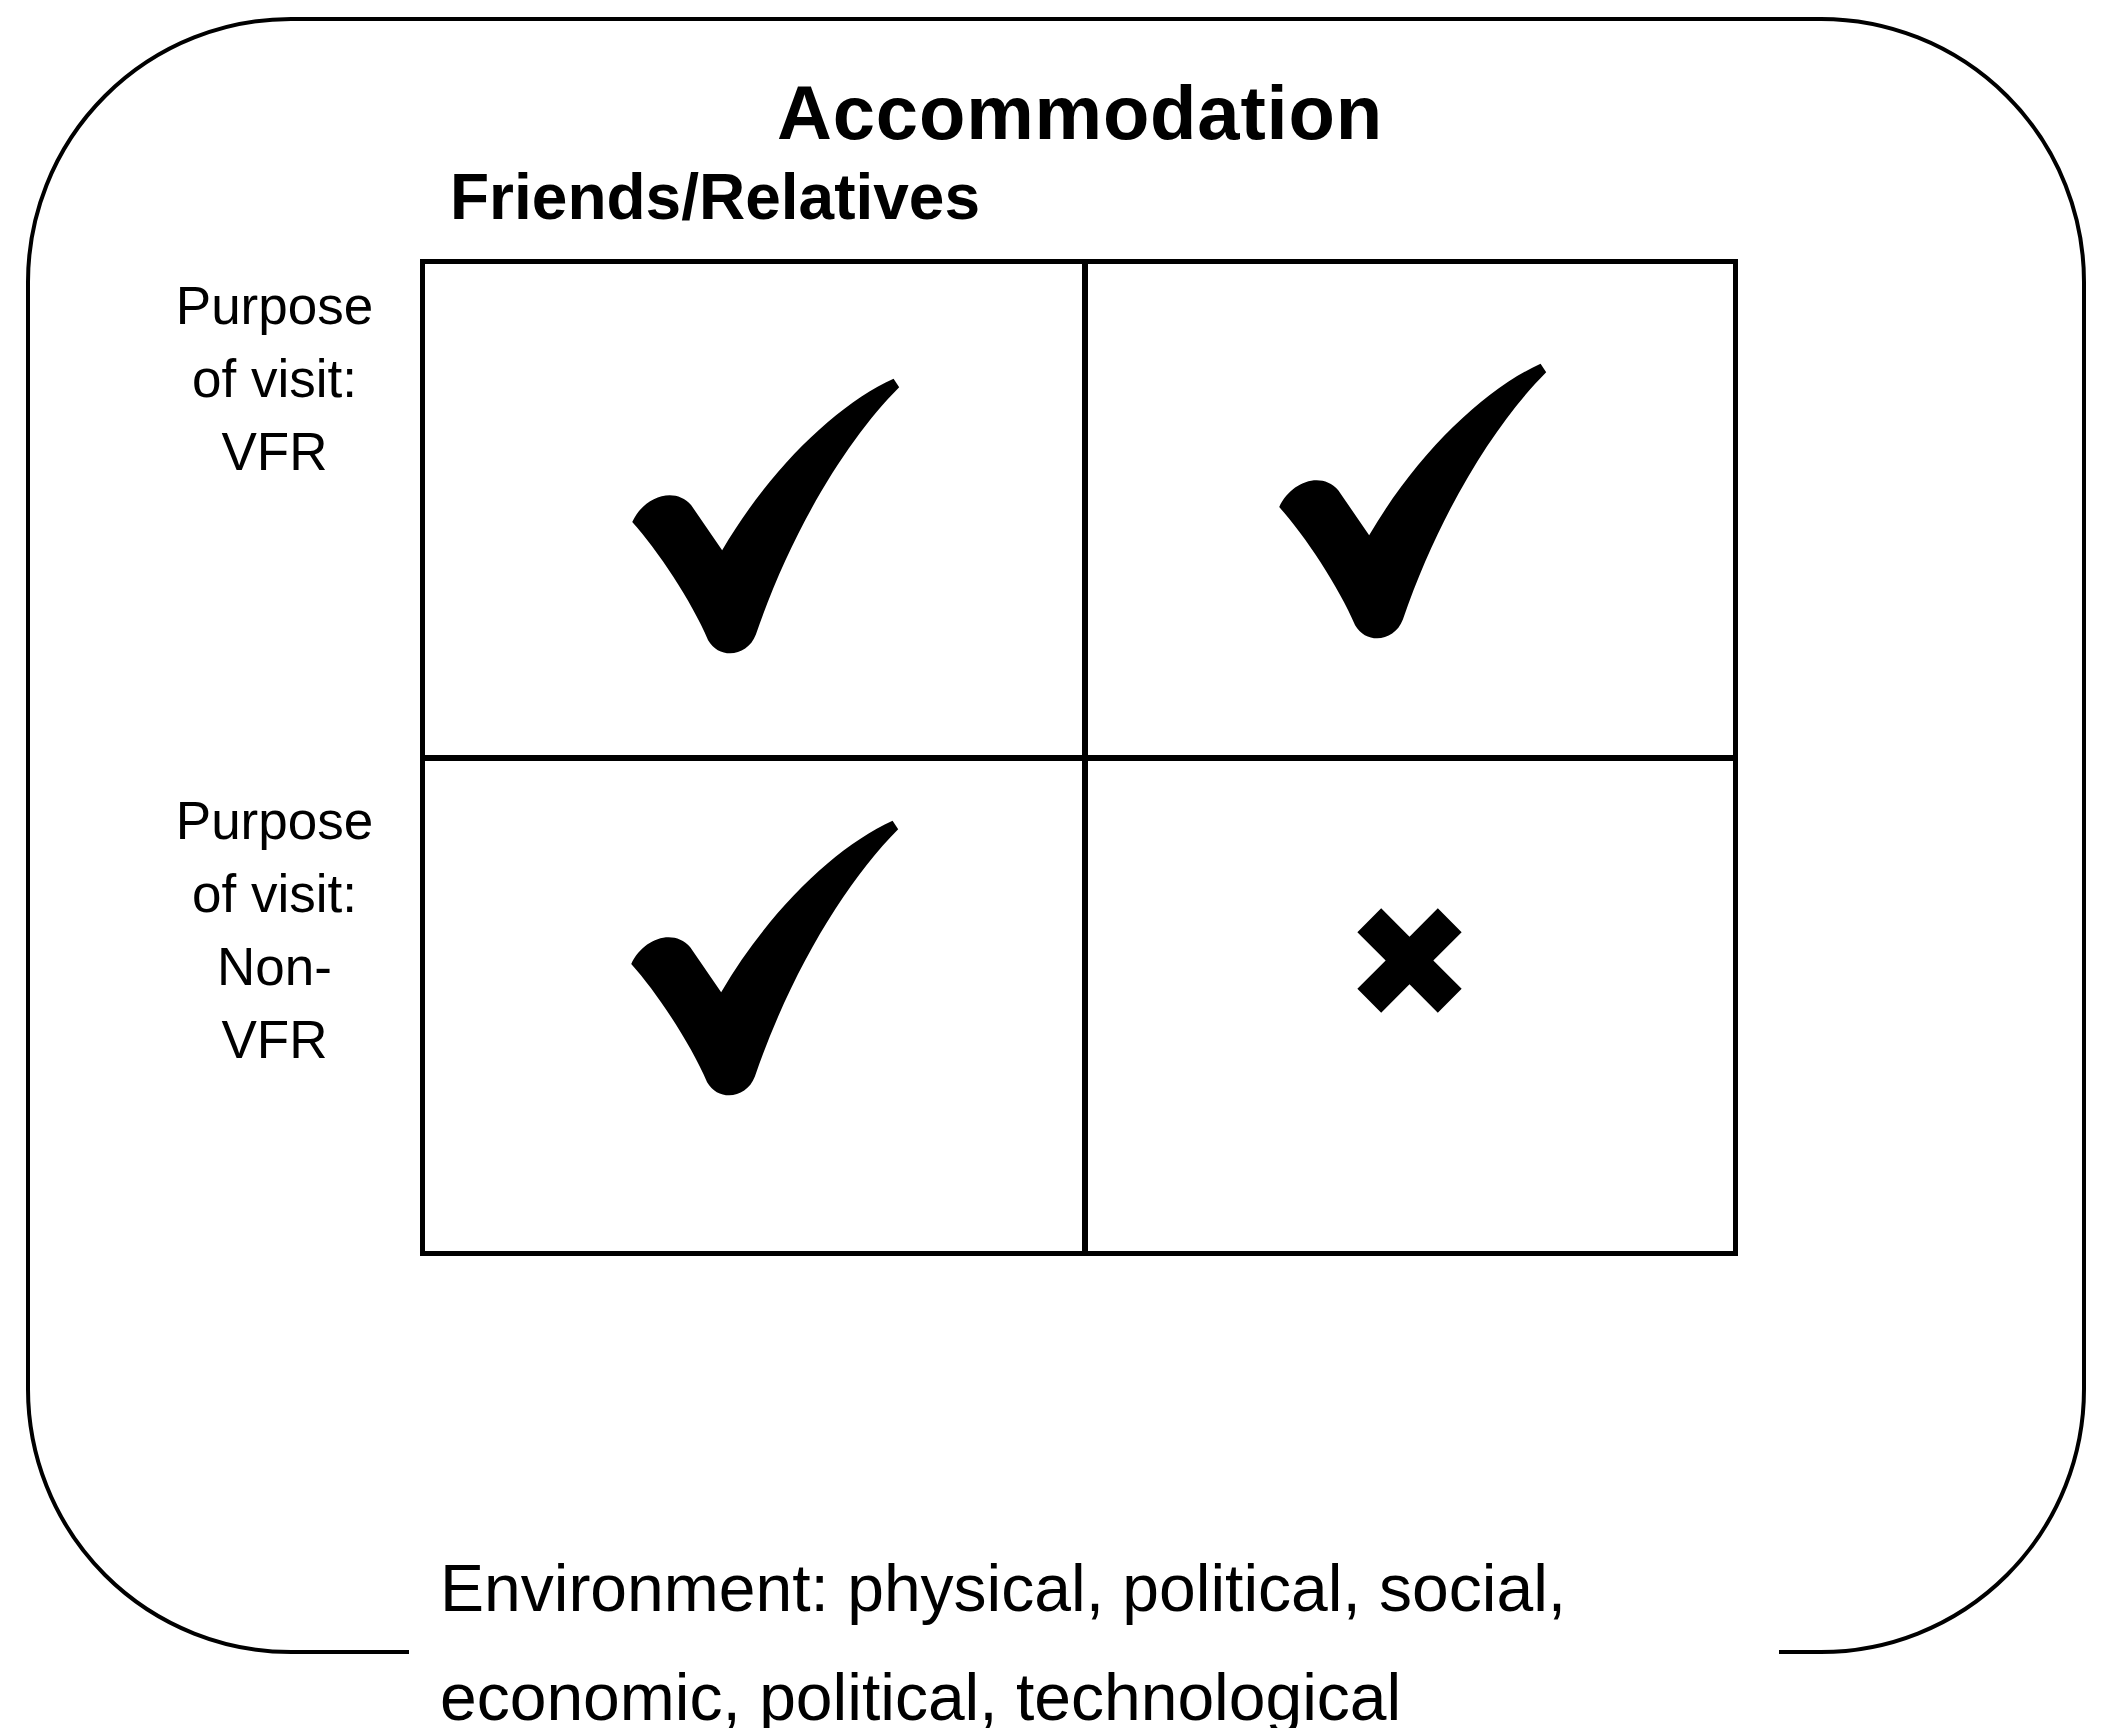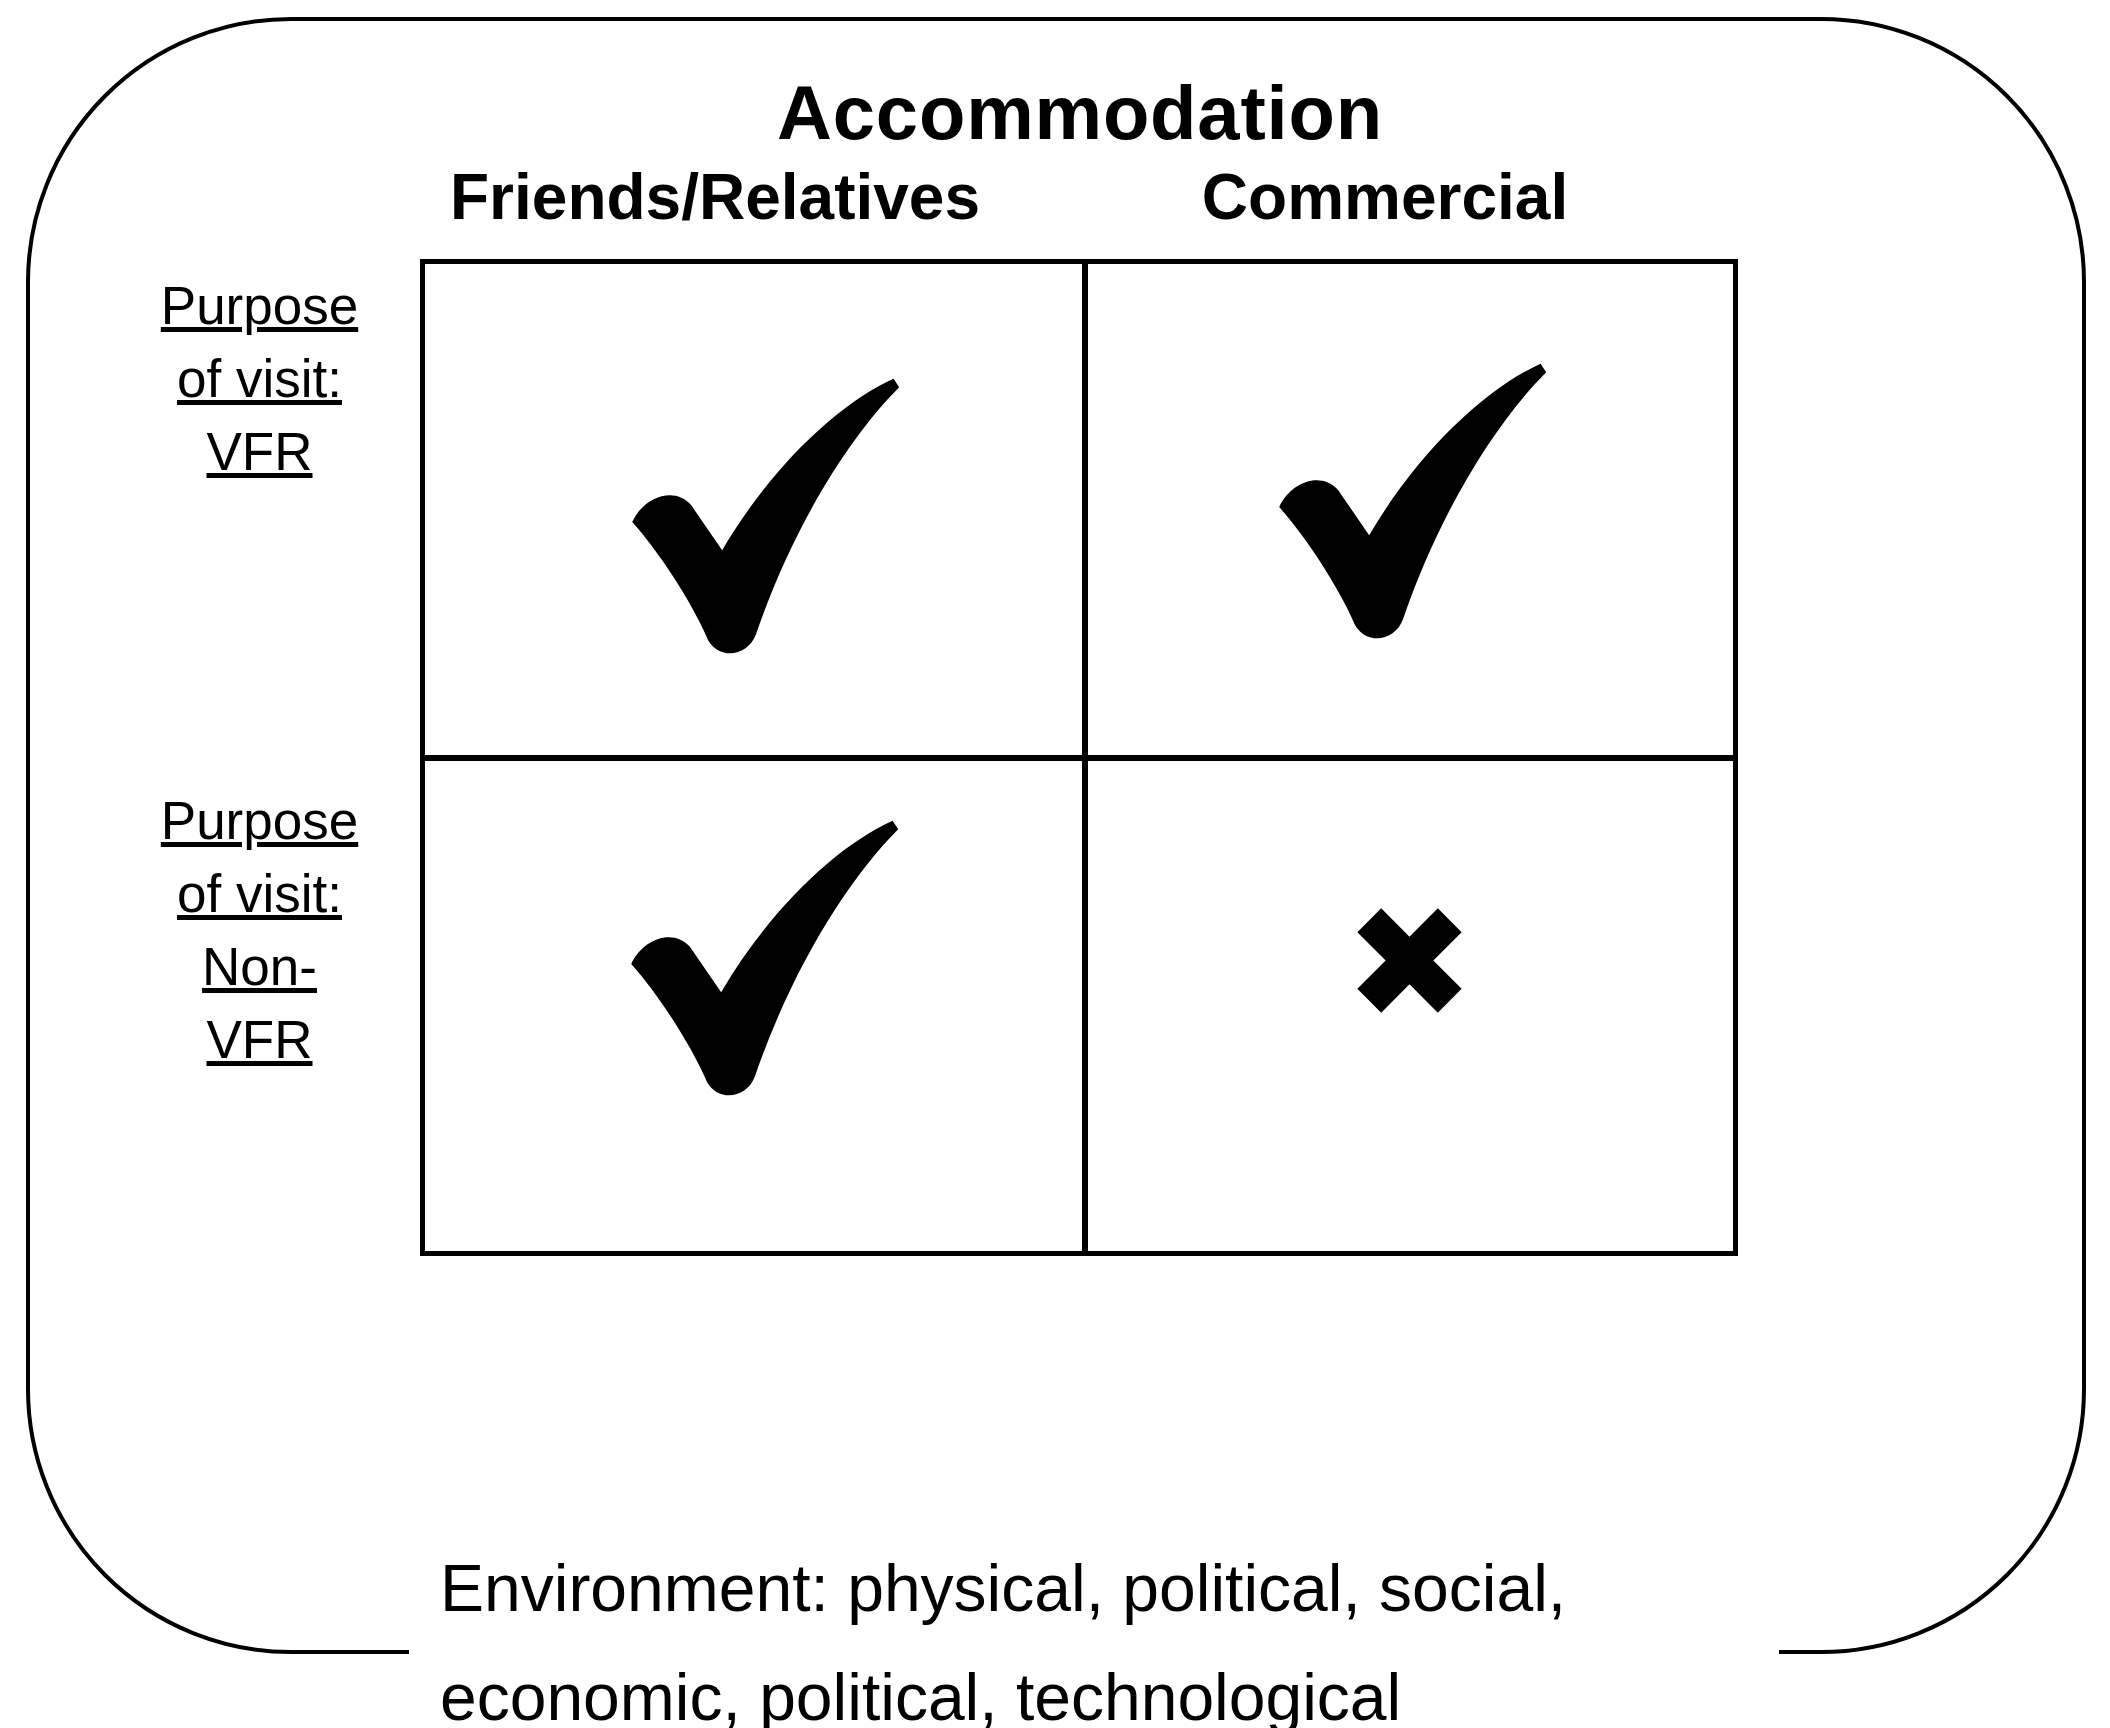--- a/index.html
+++ b/index.html
@@ -51,27 +51,26 @@
     text-align: center;
     font-size: 64px;
     font-weight: 700;
     z-index: 3;
   }
   .col-header.first  { left: 343px; }
   .col-header.second { left: 1013px; }
 
   .row-label {
     position: absolute;
-    left: 86px;
+    left: 101px;
     width: 347px;
     text-align: center;
     font-size: 53px;
     line-height: 73px;
     z-index: 3;
-    text-decoration: underline;
   }
   .row-label.first  { top: 269px; }
   .row-label.second { top: 784px; }
 
   
   .matrix-grid {
     position: absolute;
     left: 420px;
     top: 259px;
     width: 1308px;
@@ -131,21 +130,20 @@
 </head>
 <body>
 
 <div class="stage">
 
   <div class="env-boundary"></div>
 
   <div class="fig-title">Accommodation</div>
 
   <div class="col-header first">Friends/Relatives</div>
-  <div class="col-header second">Commercial</div>
 
   <div class="row-label first">
     <div>Purpose</div>
     <div>of visit:</div>
     <div>VFR</div>
   </div>
 
   <div class="row-label second">
     <div>Purpose</div>
     <div>of visit:</div>

